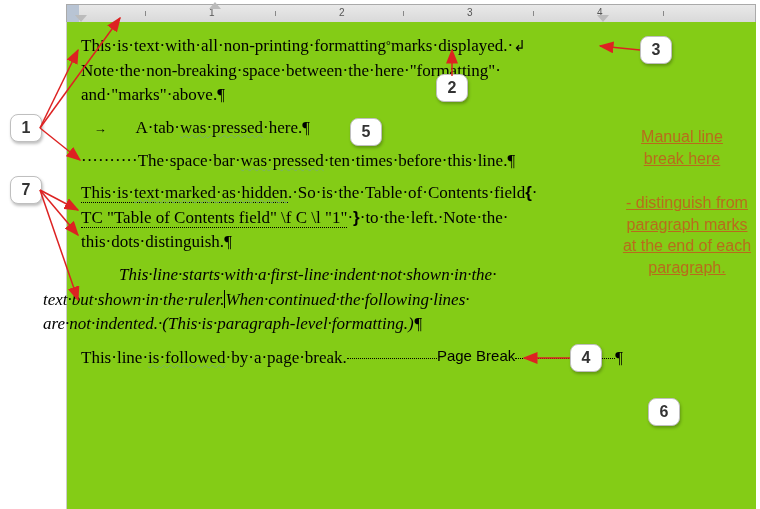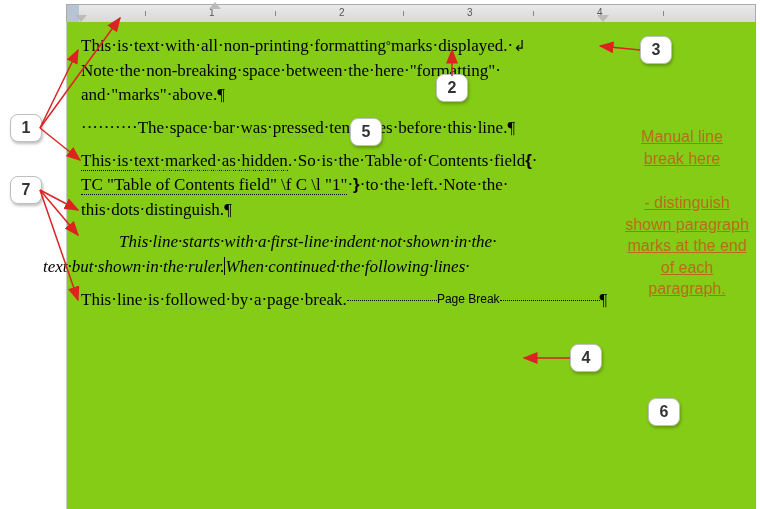--- a/index.html
+++ b/index.html
@@ -73,21 +73,21 @@
   .linebreak::after { content:"↲"; font-family: Arial, sans-serif; font-size:15px; }
   .nbsp::after { content:"°"; font-size:12px; vertical-align:2px; }
   .tabmark::after { content:"→"; font-family: Arial, sans-serif; font-size:13px; }
   .wavy { text-decoration: underline wavy #7aaf6a; text-decoration-thickness:1px; }
   .hidden-dots { border-bottom: 1px dotted #000; margin-top: 32px; }
   .field-brace { font-family: Arial,sans-serif; font-weight:bold; }
   .pagebreak-line {
     display:inline-block; vertical-align:middle;
     border-top:1px dotted #000; height:1px;
   }
-  .pb-label { font-size:12px; font-family: Arial,sans-serif; vertical-align:2px; }
+  .pb-label { font-size:15px; font-family: Arial,sans-serif; vertical-align:2px; }
   .cursor { display:inline-block; width:1px; height:18px; background:#000; vertical-align:-3px; }
 
   .callout {
     position: absolute;
     background: #fff;
     border: 1px solid #bfbfbf;
     border-radius: 8px;
     box-shadow: 1px 2px 3px rgba(0,0,0,0.25);
     width: 30px;
     height: 26px;
@@ -130,52 +130,57 @@
 </div>
 
 <div class="page">
 
   <p class="para">
     <span>This</span><span class="dotchar"></span><span>is</span><span class="dotchar"></span><span>text</span><span class="dotchar"></span><span>with</span><span class="dotchar"></span><span>all</span><span class="dotchar"></span><span>non-printing</span><span class="dotchar"></span><span>formatting</span><span class="nbsp"></span><span>marks</span><span class="dotchar"></span><span>displayed.</span><span class="dotchar"></span><span class="linebreak"></span><br>
     <span>Note</span><span class="dotchar"></span><span>the</span><span class="dotchar"></span><span>non-breaking</span><span class="dotchar"></span><span>space</span><span class="dotchar"></span><span>between</span><span class="dotchar"></span><span>the</span><span class="dotchar"></span><span>here</span><span class="dotchar"></span><span>"formatting"</span><span class="dotchar"></span><br>
     <span>and</span><span class="dotchar"></span><span>"marks"</span><span class="dotchar"></span><span>above.</span><span class="pil"></span>
   </p>
 
+  <p class="para">
+    &nbsp;&nbsp;&nbsp;<span class="tabmark"></span>&nbsp;&nbsp;&nbsp;&nbsp;&nbsp;&nbsp;
+    <span>A</span><span class="dotchar"></span><span>tab</span><span class="dotchar"></span><span class="wavy"><span>was</span><span class="dotchar"></span><span>pressed</span></span><span class="dotchar"></span><span>here.</span><span class="pil"></span>
+  </p>
 
   <p class="para">
     <span>··········</span><span>The</span><span class="dotchar"></span><span>space</span><span class="dotchar"></span><span>bar</span><span class="dotchar"></span><span class="wavy"><span>was</span><span class="dotchar"></span><span>pressed</span></span><span class="dotchar"></span><span>ten</span><span class="dotchar"></span><span>times</span><span class="dotchar"></span><span>before</span><span class="dotchar"></span><span>this</span><span class="dotchar"></span><span>line.</span><span class="pil"></span>
   </p>
 
   <p class="para" style="width:540px">
     <span class="hidden-dots"><span>This</span><span class="dotchar"></span><span>is</span><span class="dotchar"></span><span class="wavy"><span>text</span><span class="dotchar"></span><span>marked</span><span class="dotchar"></span><span>as</span><span class="dotchar"></span><span>hidden</span></span></span><span>.</span><span class="dotchar"></span><span>So</span><span class="dotchar"></span><span>is</span><span class="dotchar"></span><span>the</span><span class="dotchar"></span><span>Table</span><span class="dotchar"></span><span>of</span><span class="dotchar"></span><span>Contents</span><span class="dotchar"></span><span>field</span><span class="field-brace">{</span>·<br>
     <span class="hidden-dots"><span>TC "Table of Contents field" \f C \l "1"</span></span>·<span class="field-brace">}</span><span class="dotchar"></span><span>to</span><span class="dotchar"></span><span>the</span><span class="dotchar"></span><span>left.</span><span class="dotchar"></span><span>Note</span><span class="dotchar"></span><span>the</span><span class="dotchar"></span><br>
     <span>this</span><span class="dotchar"></span><span>dots</span><span class="dotchar"></span><span>distinguish.</span><span class="pil"></span>
   </p>
 
   <p class="para" style="text-indent:38px;font-style:italic;">
     <span>This</span><span class="dotchar"></span><span>line</span><span class="dotchar"></span><span>starts</span><span class="dotchar"></span><span>with</span><span class="dotchar"></span><span>a</span><span class="dotchar"></span><span>first-line</span><span class="dotchar"></span><span>indent</span><span class="dotchar"></span><span>not</span><span class="dotchar"></span><span>shown</span><span class="dotchar"></span><span>in</span><span class="dotchar"></span><span>the</span><span class="dotchar"></span><br>
     <span style="margin-left:-38px"><span>text</span><span class="dotchar"></span><span>but</span><span class="dotchar"></span><span>shown</span><span class="dotchar"></span><span>in</span><span class="dotchar"></span><span>the</span><span class="dotchar"></span><span>ruler.</span><span class="cursor"></span><span>When</span><span class="dotchar"></span><span>continued</span><span class="dotchar"></span><span>the</span><span class="dotchar"></span><span>following</span><span class="dotchar"></span><span>lines</span><span class="dotchar"></span></span><br>
+    <span style="margin-left:-38px"><span>are</span><span class="dotchar"></span><span>not</span><span class="dotchar"></span><span>indented.</span><span class="dotchar"></span><span>(This</span><span class="dotchar"></span><span>is</span><span class="dotchar"></span><span>paragraph-level</span><span class="dotchar"></span><span>formatting.)</span><span class="pil"></span></span>
   </p>
 
   <p class="para" style="width:590px">
     <span>This</span><span class="dotchar"></span><span>line</span><span class="dotchar"></span><span class="wavy"><span>is</span><span class="dotchar"></span><span>followed</span></span><span class="dotchar"></span><span>by</span><span class="dotchar"></span><span>a</span><span class="dotchar"></span><span>page</span><span class="dotchar"></span><span>break.</span><span class="pagebreak-line" style="width:90px;"></span><span class="pb-label">Page Break</span><span class="pagebreak-line" style="width:100px;"></span><span class="pil"></span>
   </p>
 
 </div>
 
 <div class="callout" style="top:114px; left:10px;">1</div>
 <div class="callout" style="top:74px; left:436px;">2</div>
 <div class="callout" style="top:36px; left:640px;">3</div>
 <div class="callout" style="top:344px; left:570px;">4</div>
 <div class="callout" style="top:118px; left:350px;">5</div>
 <div class="callout" style="top:398px; left:648px;">6</div>
 <div class="callout" style="top:176px; left:10px;">7</div>
 
 <div class="sidenote" style="top:102px; left:622px; width:120px;">Manual line break here</div>
-<div class="sidenote" style="top:168px; left:622px; width:130px;">- distinguish shown paragraph marks at the end of each paragraph.</div>
+<div class="sidenote" style="top:168px; left:622px; width:130px;">- distinguish from paragraph marks at the end of each paragraph.</div>
 
 <svg class="arrows">
   <defs>
     <marker id="ah" markerWidth="10" markerHeight="8" refX="9" refY="4" orient="auto">
       <path d="M0,0 L10,4 L0,8 Z" fill="#d22"></path>
     </marker>
   </defs>
 
   <line x1="40" y1="128" x2="78" y2="50" stroke="#d22" stroke-width="1.5" marker-end="url(#ah)"></line>
   <line x1="40" y1="128" x2="120" y2="18" stroke="#d22" stroke-width="1.5" marker-end="url(#ah)"></line>

